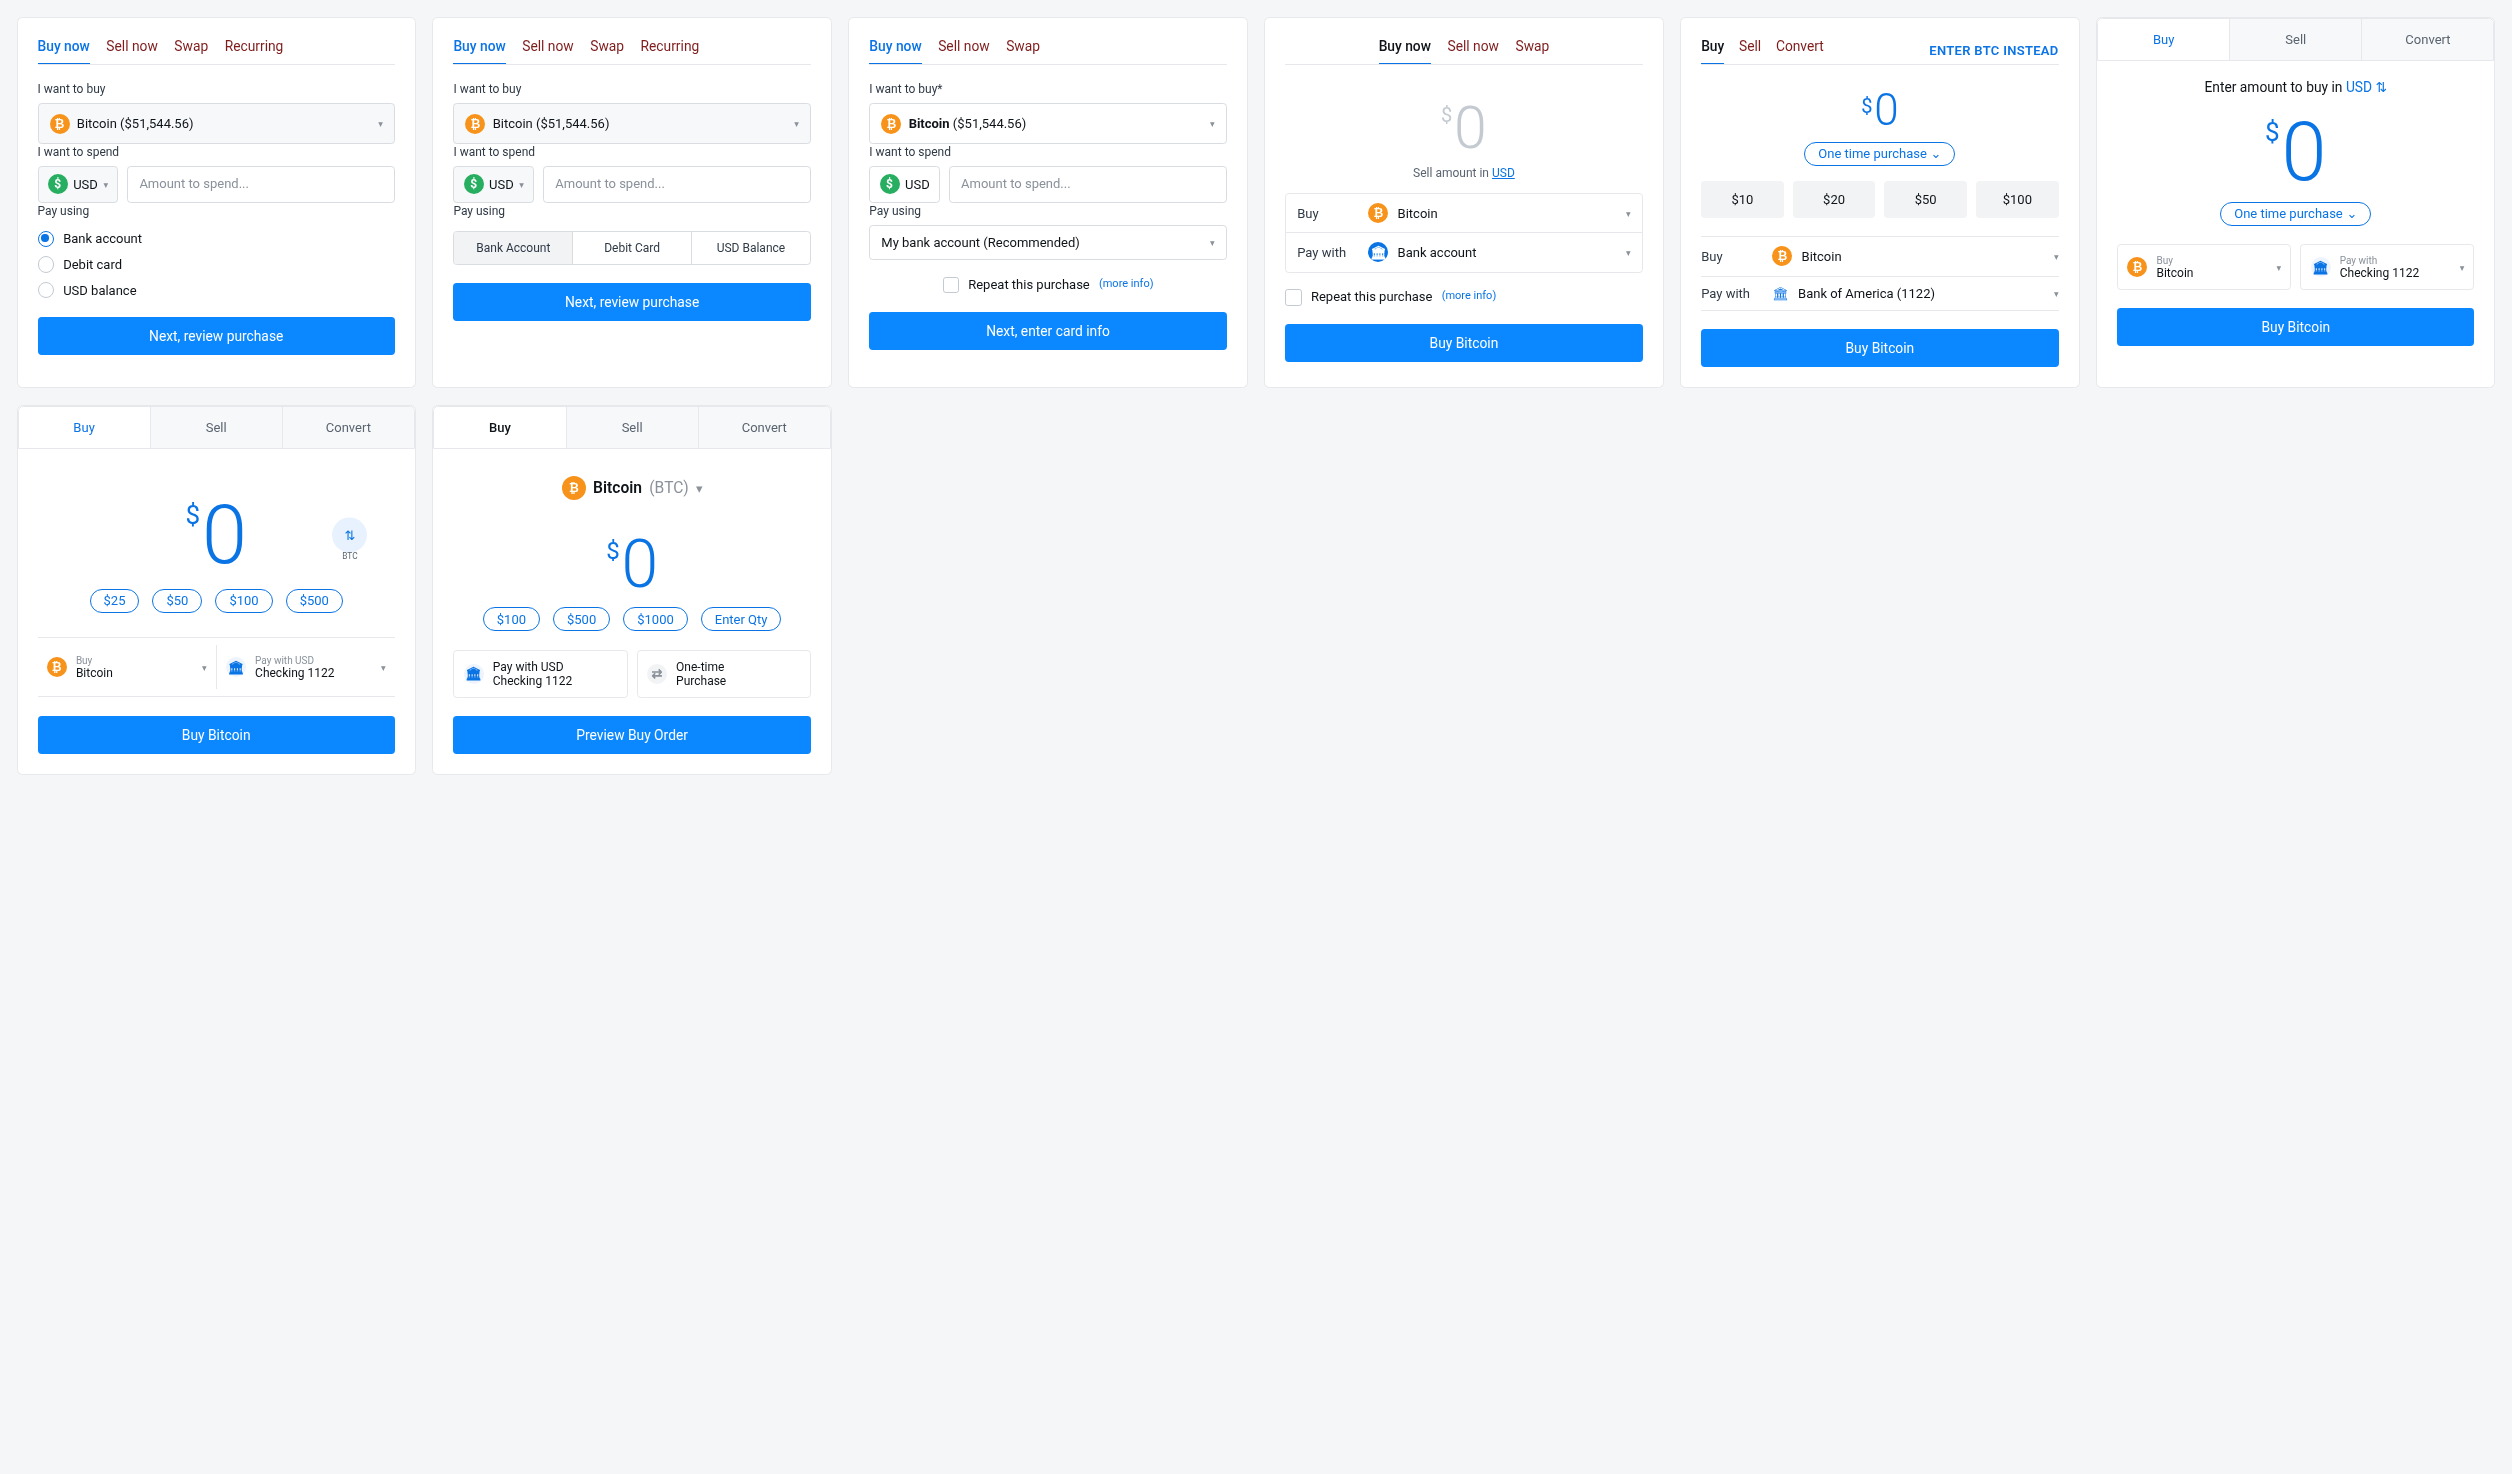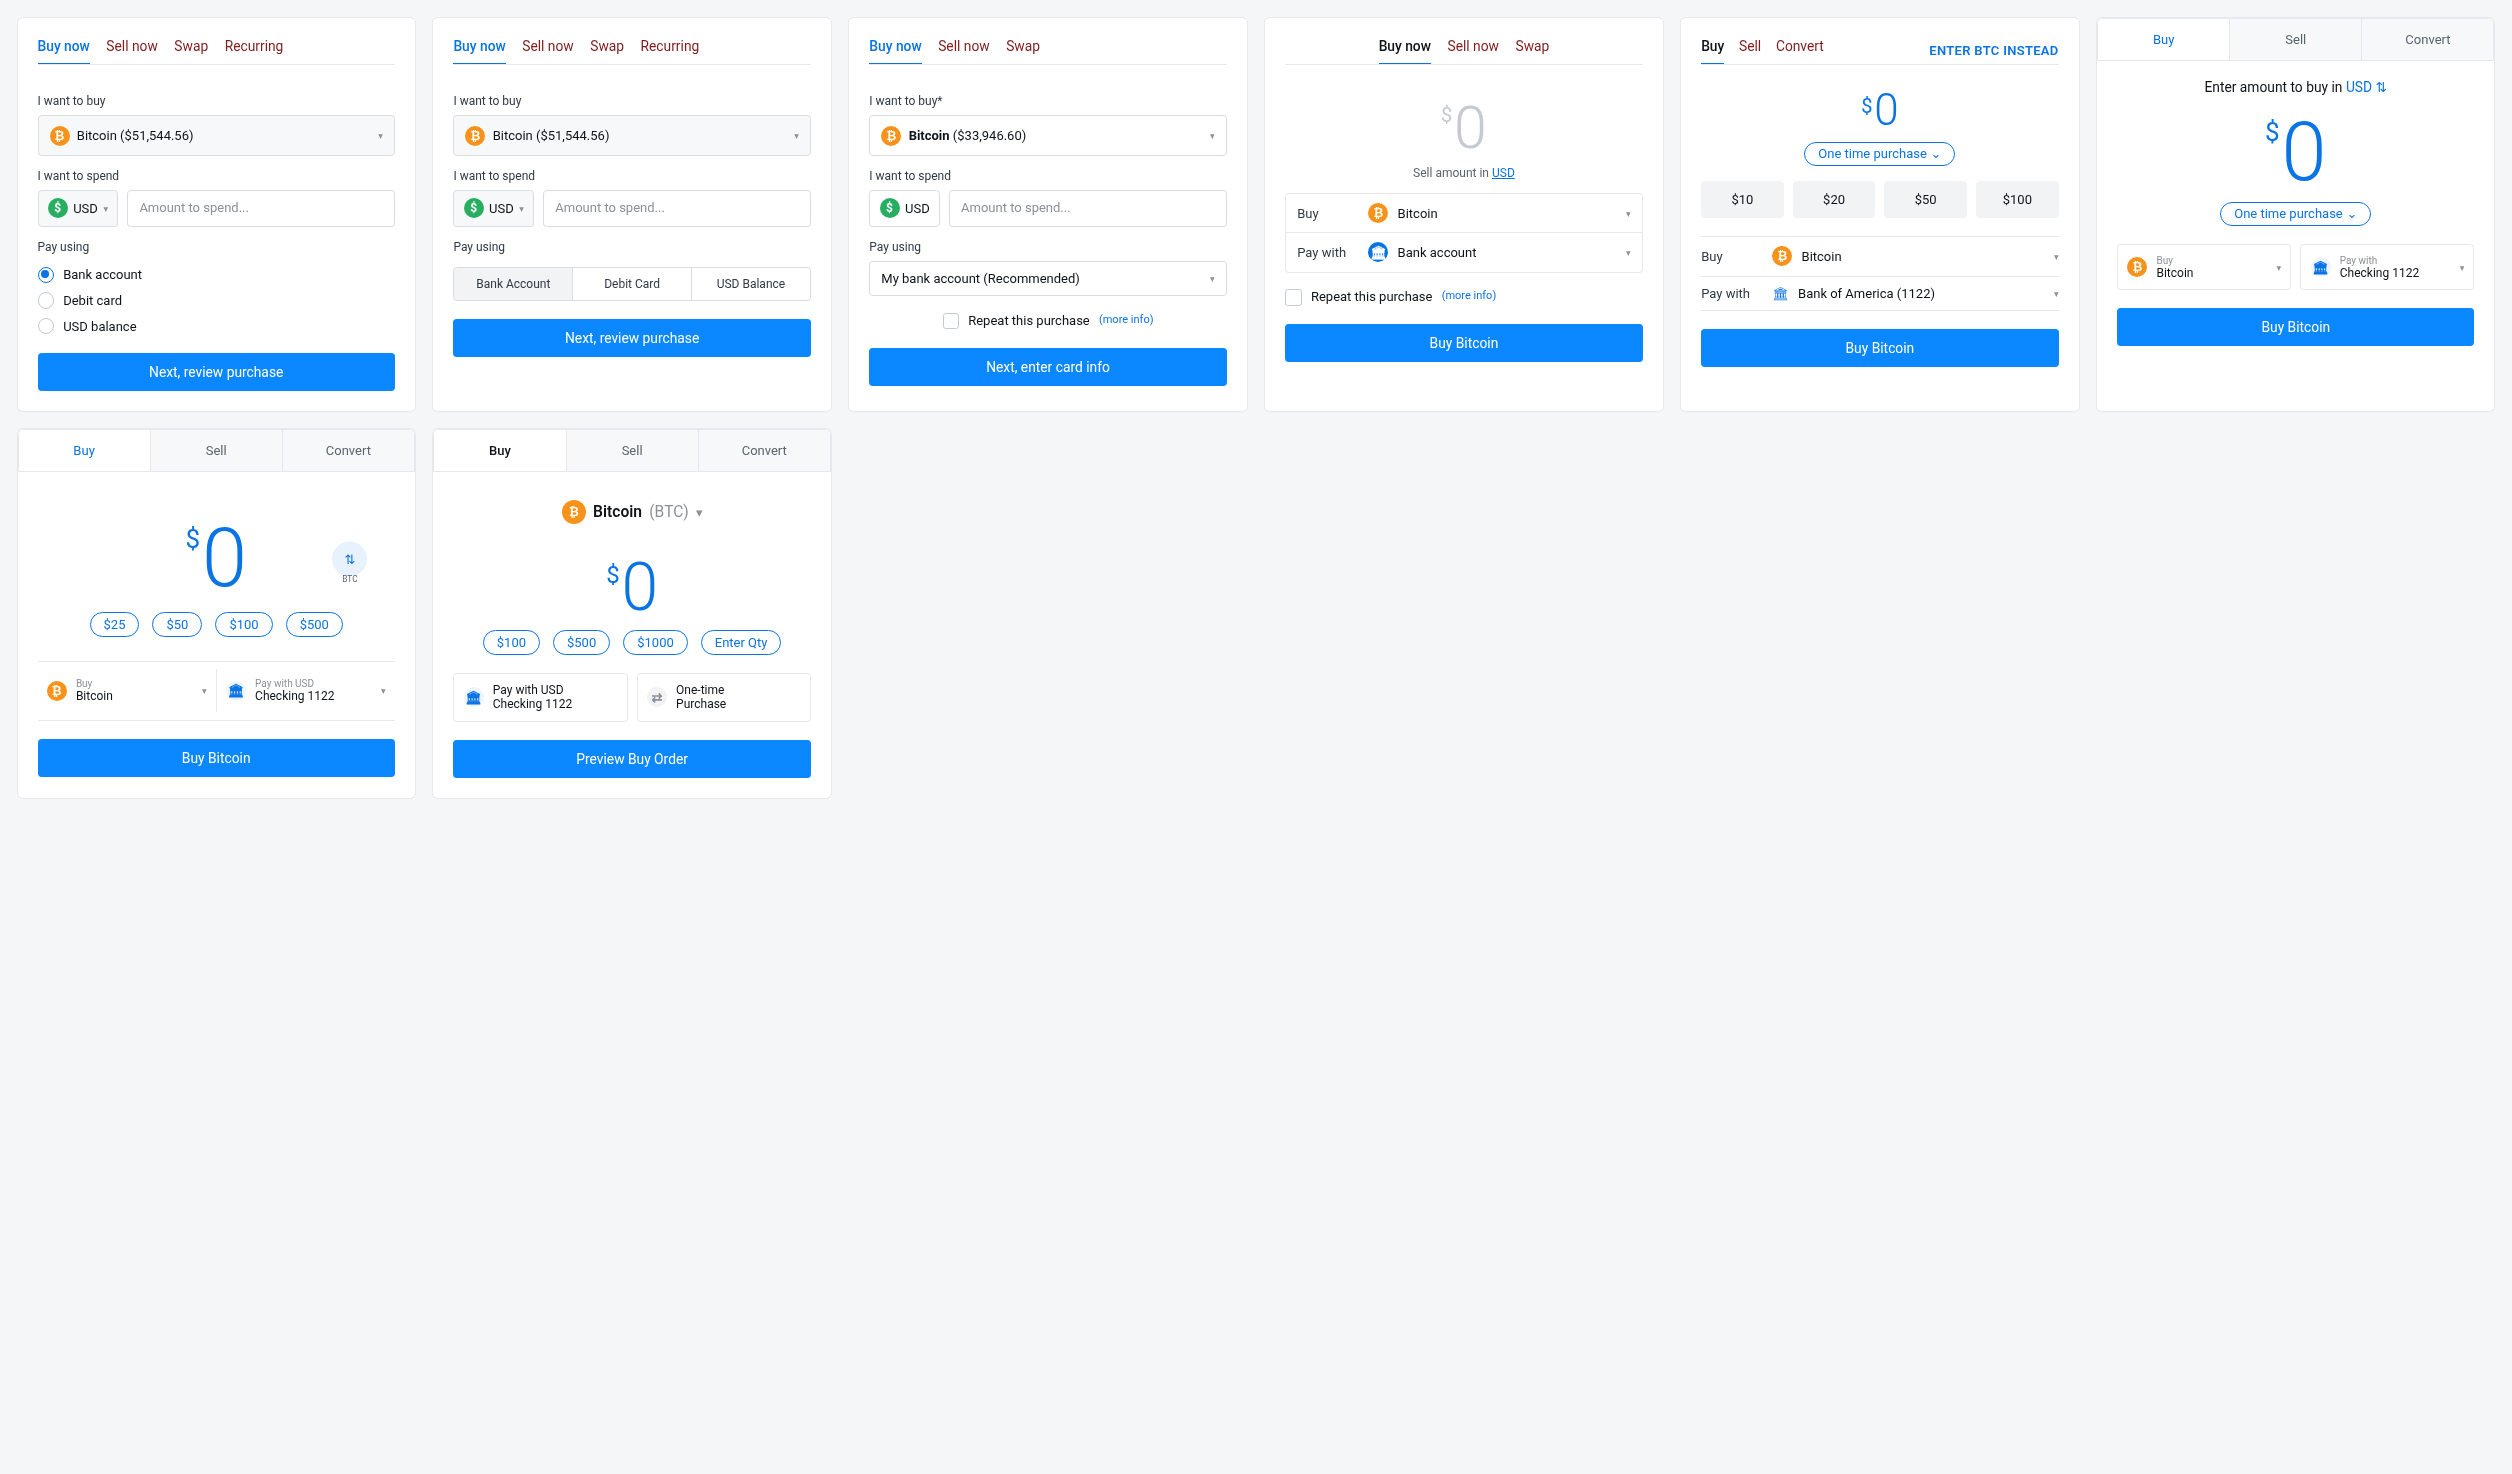--- a/index.html
+++ b/index.html
@@ -21,21 +21,21 @@
     border-radius: 5.5px;
     padding: 20px;
     display: flex;
     flex-direction: column;
   }
   .tabs { display: flex; gap: 16.5px; border-bottom: 0.9px solid #e6e8eb; margin-bottom: 16.5px; }
   .tab { padding: 0 0 9.2px; color: #7f1d1d; cursor: pointer; font-size: 13.8px; }
   .tab.active { color: #0b74e5; border-bottom: 1.8px solid #0b74e5; font-weight: 500; }
   .tabs.centered { justify-content: center; }
   .tabs.centered .tab.active { color: #0f1419; }
-  .label { font-size: 12px; color: #2f3a46; margin-bottom: 7.3px; margin-top: 13px; }
+  .label { font-size: 12px; color: #2f3a46; margin-bottom: 7.3px; margin-top: 1px; }
   .label:first-of-type { margin-top: 0; }
   .select {
     border: 0.9px solid #d9dde1;
     border-radius: 3.7px;
     padding: 9.2px 11px;
     display: flex;
     align-items: center;
     gap: 7.3px;
     cursor: pointer;
     position: relative;
@@ -234,21 +234,21 @@
 
   <div class="card">
     <div class="tabs">
       <div class="tab active">Buy now</div>
       <div class="tab">Sell now</div>
       <div class="tab">Swap</div>
     </div>
     <div class="label">I want to buy*</div>
     <div class="select">
       <span class="icon-circle ic-btc">₿</span>
-      <span><b>Bitcoin</b> <span>($33,946.60)</span></span>
+      <span><b>Bitcoin</b> <span>($51,544.56)</span></span>
       <span class="caret">▾</span>
     </div>
     <div class="label">I want to spend</div>
     <div class="row-sel">
       <div class="currency-box" style="background:#fff">
         <span class="icon-circle ic-usd">$</span>
         <span>USD</span>
       </div>
       <div class="input">Amount to spend...</div>
     </div>

